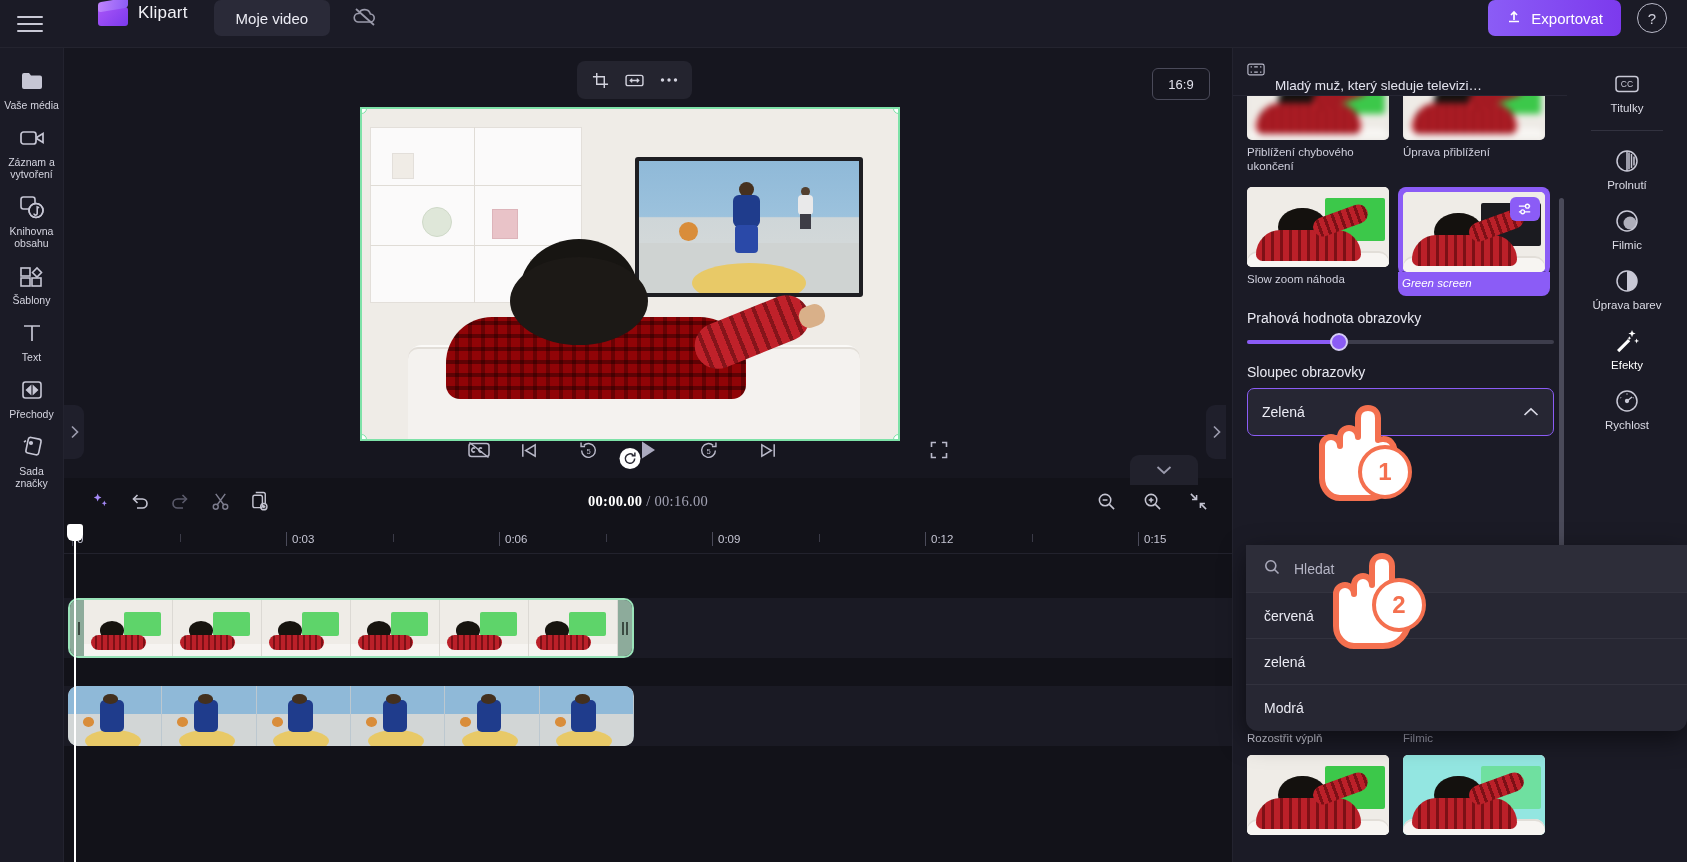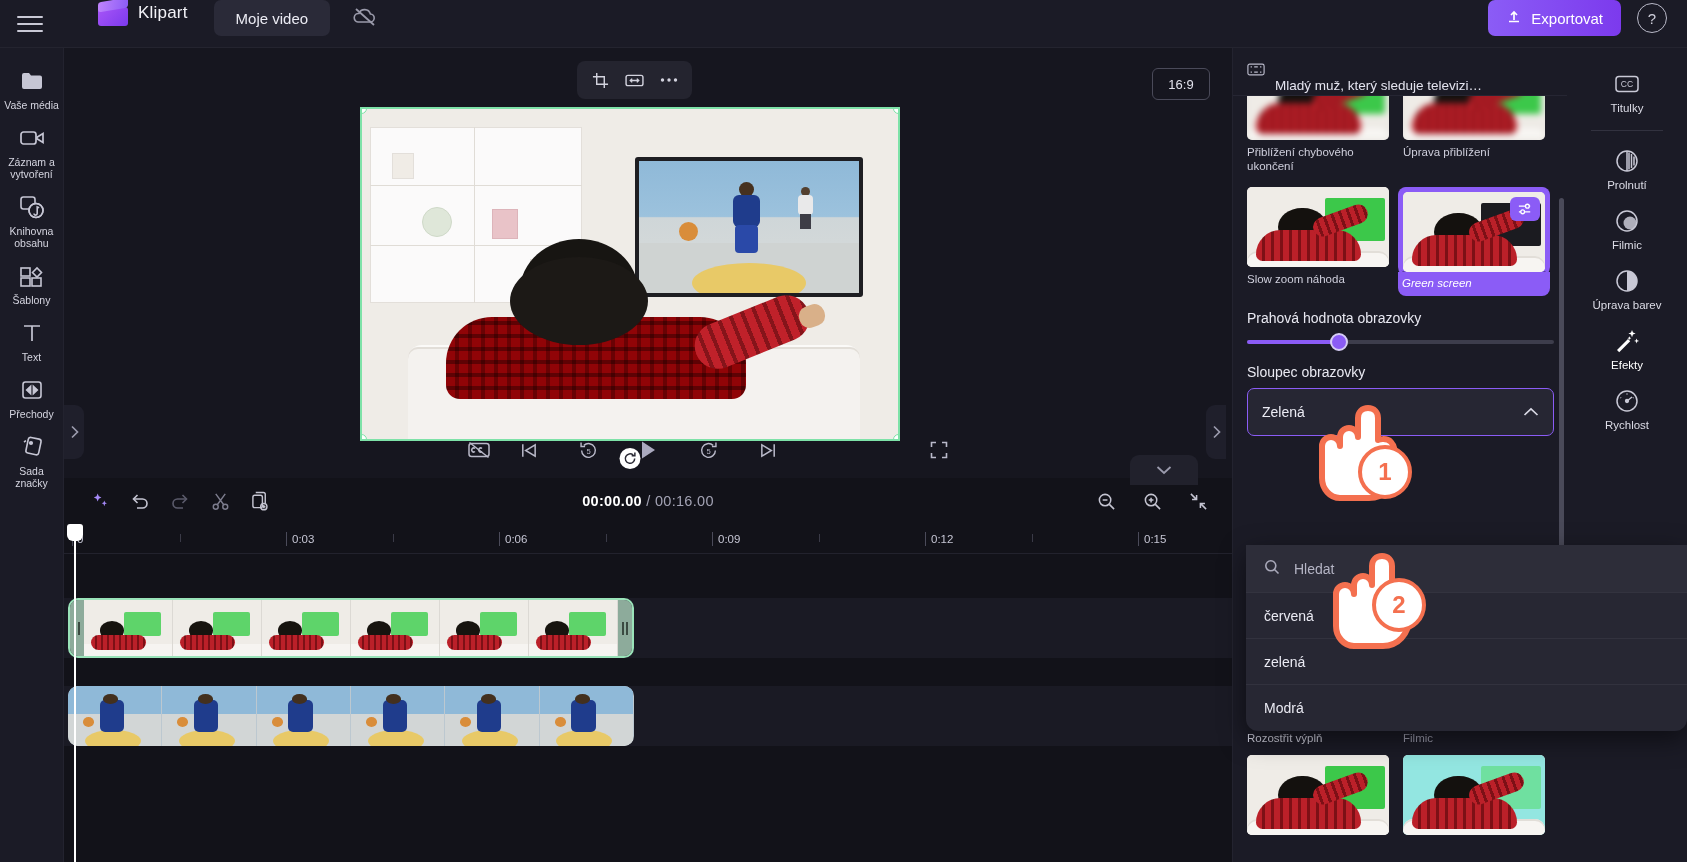--- a/index.html
+++ b/index.html
@@ -144,21 +144,21 @@
     display:flex;align-items:center;justify-content:center;color:#9b9bad;cursor:pointer; z-index:22;
   }
   .collapse-down {
     position:absolute; left:1130px; top:455px; width:68px; height:30px;
     background:#21212c; border-radius:9px 9px 0 0;
     display:flex;align-items:center;justify-content:center;color:#9b9bad;cursor:pointer; z-index:22;
   }
 
   
   .timeline { position:absolute; left:64px; top:478px; width:1168px; height:384px; background:#121219; }
-  .tl-toolbar { position:absolute; left:0; top:0; width:1168px; height:46px; display:flex; align-items:center; }
+  .tl-toolbar { position:absolute; left:0; top:0; width:1168px; height:46px; display:flex; align-items:center;font-family:Liberation Serif, serif; }
   .tl-tools { display:flex; align-items:center; gap:8px; padding-left:20px;}
   .ttool { width:32px;height:32px;display:flex;align-items:center;justify-content:center;color:#c5c5d2;cursor:pointer;border-radius:5px;}
   .ttool.dim { color:#5b5b6b; }
   .tc { position:absolute; left:50%; transform:translateX(-50%); font-size:14.5px; letter-spacing:.3px;}
   .tc .cur { color:#ffffff; font-weight:bold;}
   .tc .tot { color:#a3a3b4;}
   .tl-right { position:absolute; right:18px; display:flex; align-items:center; gap:14px;}
 
   .ruler { position:absolute; left:0; top:46px; width:1168px; height:30px; border-bottom:1px solid #22222d;}
   .tick { position:absolute; top:8px; width:1px; height:14px; background:#4b4b5a;}

